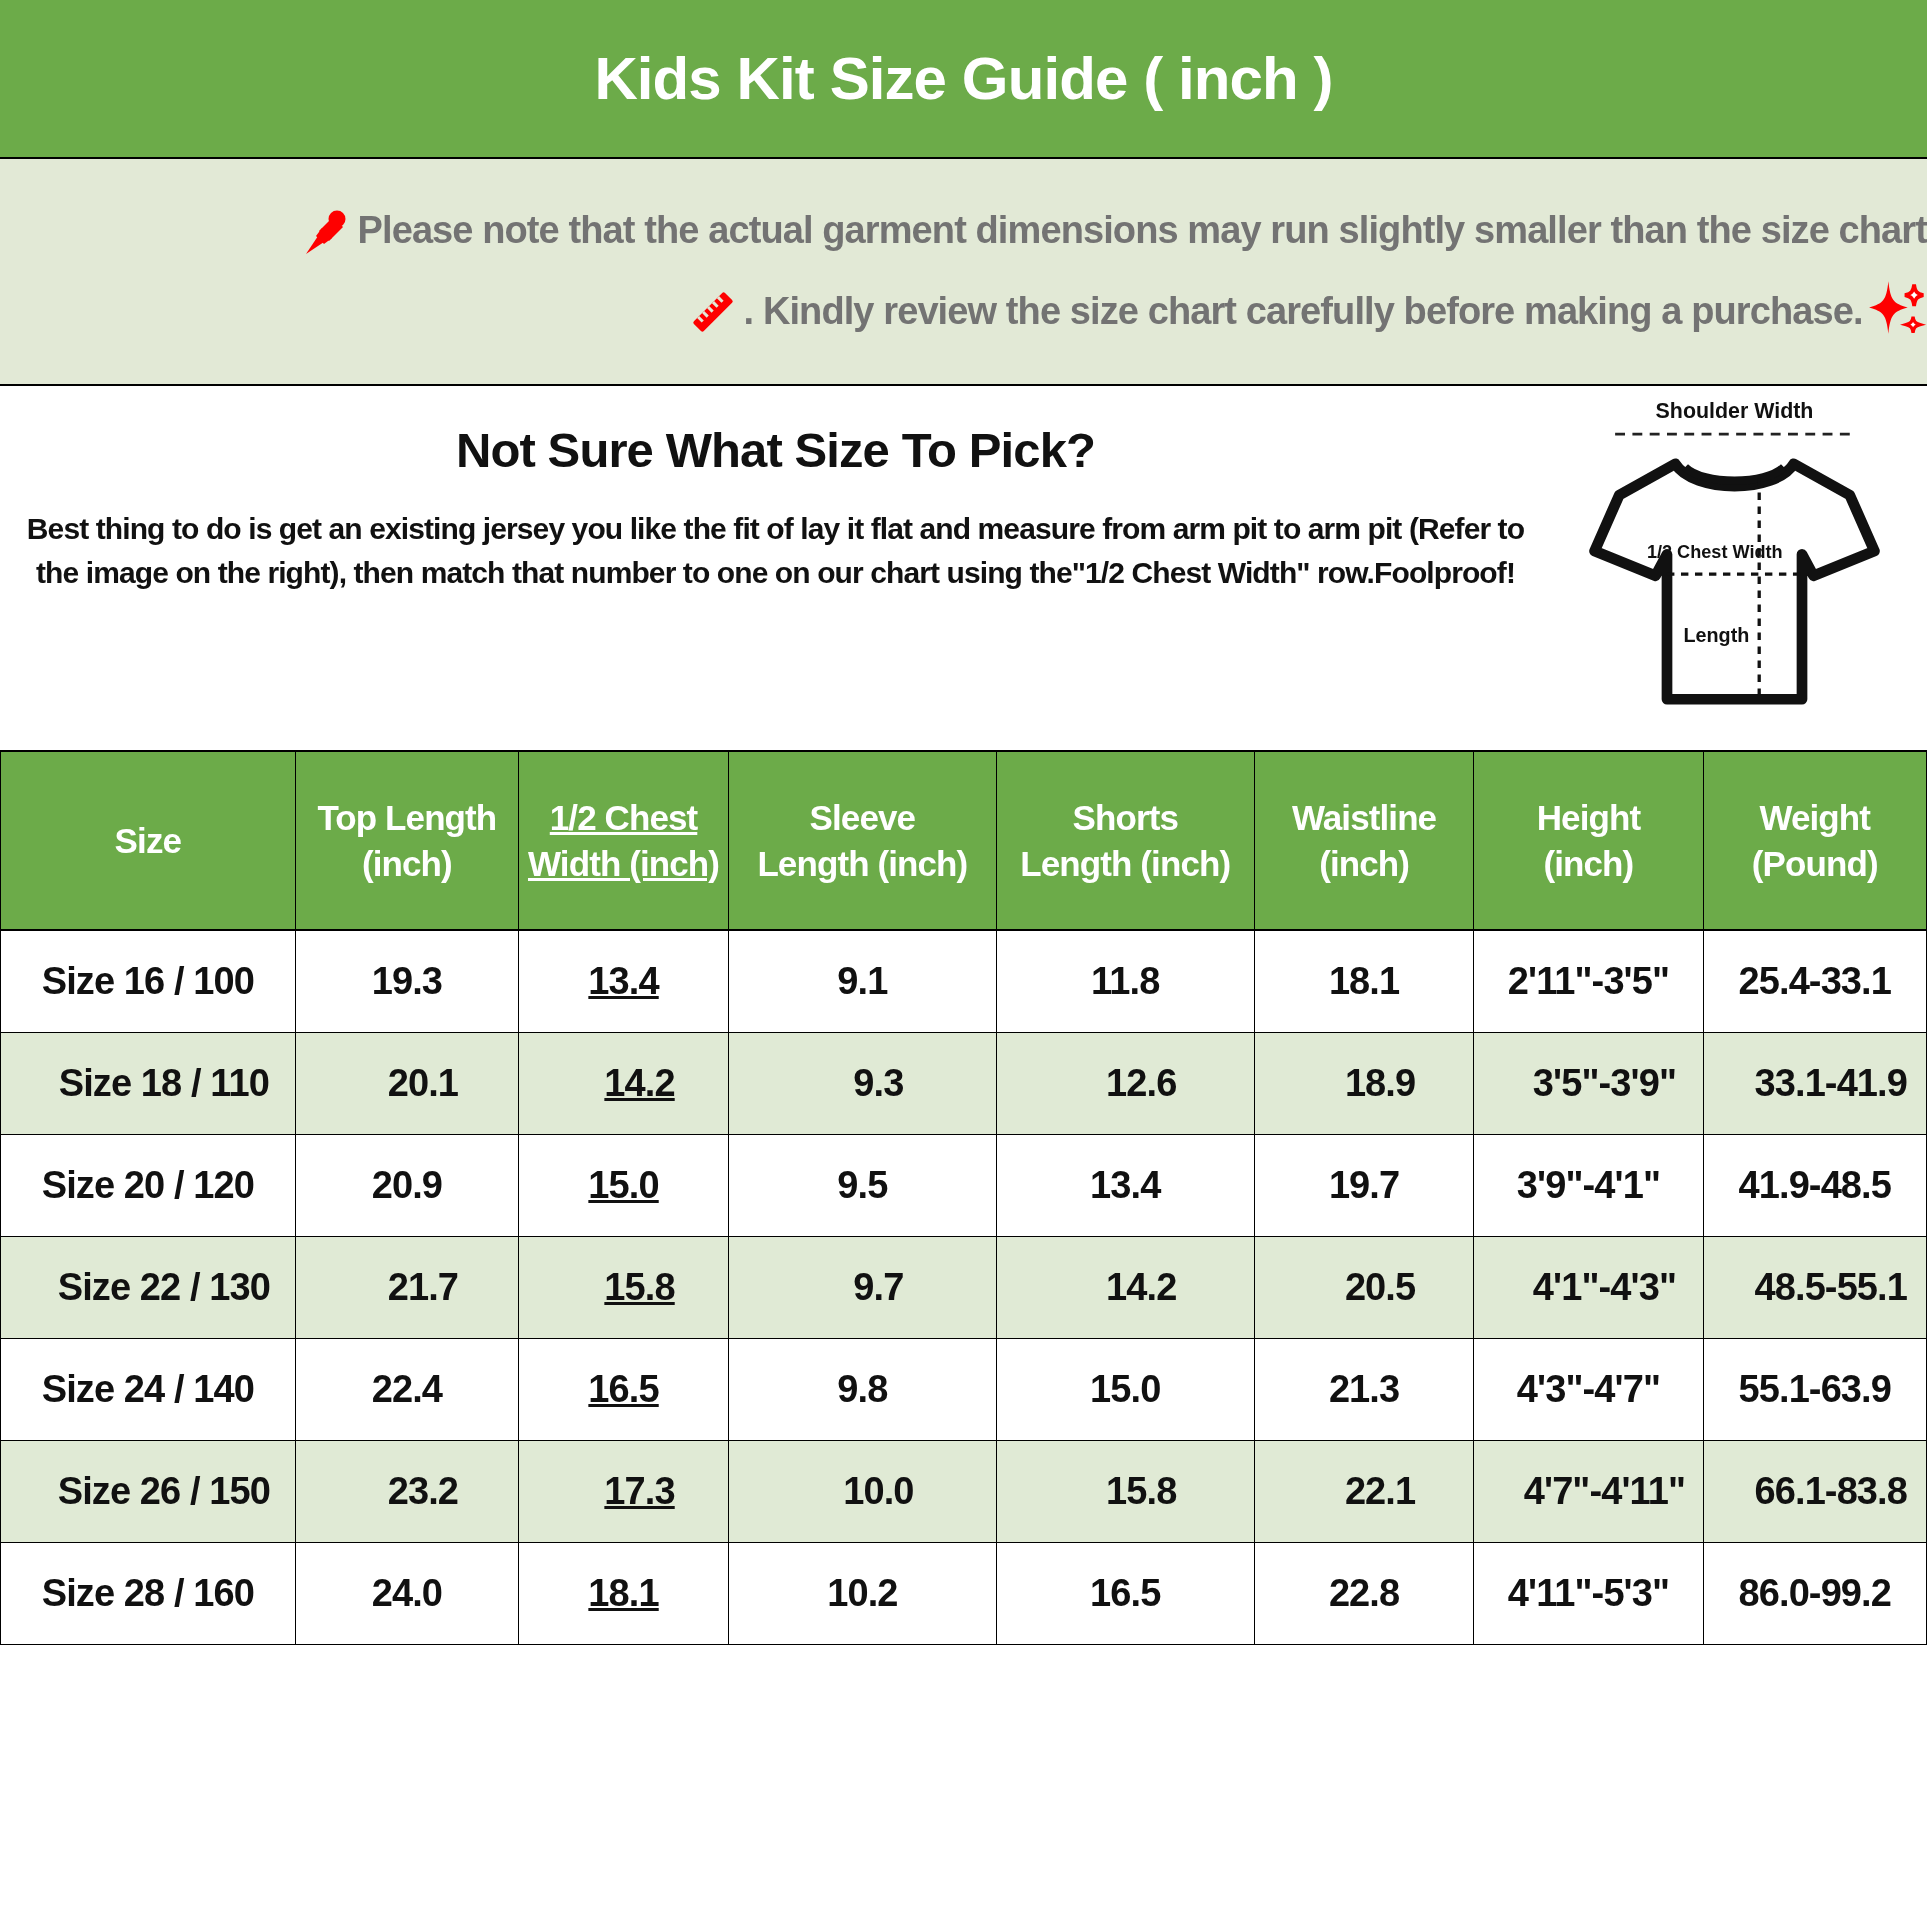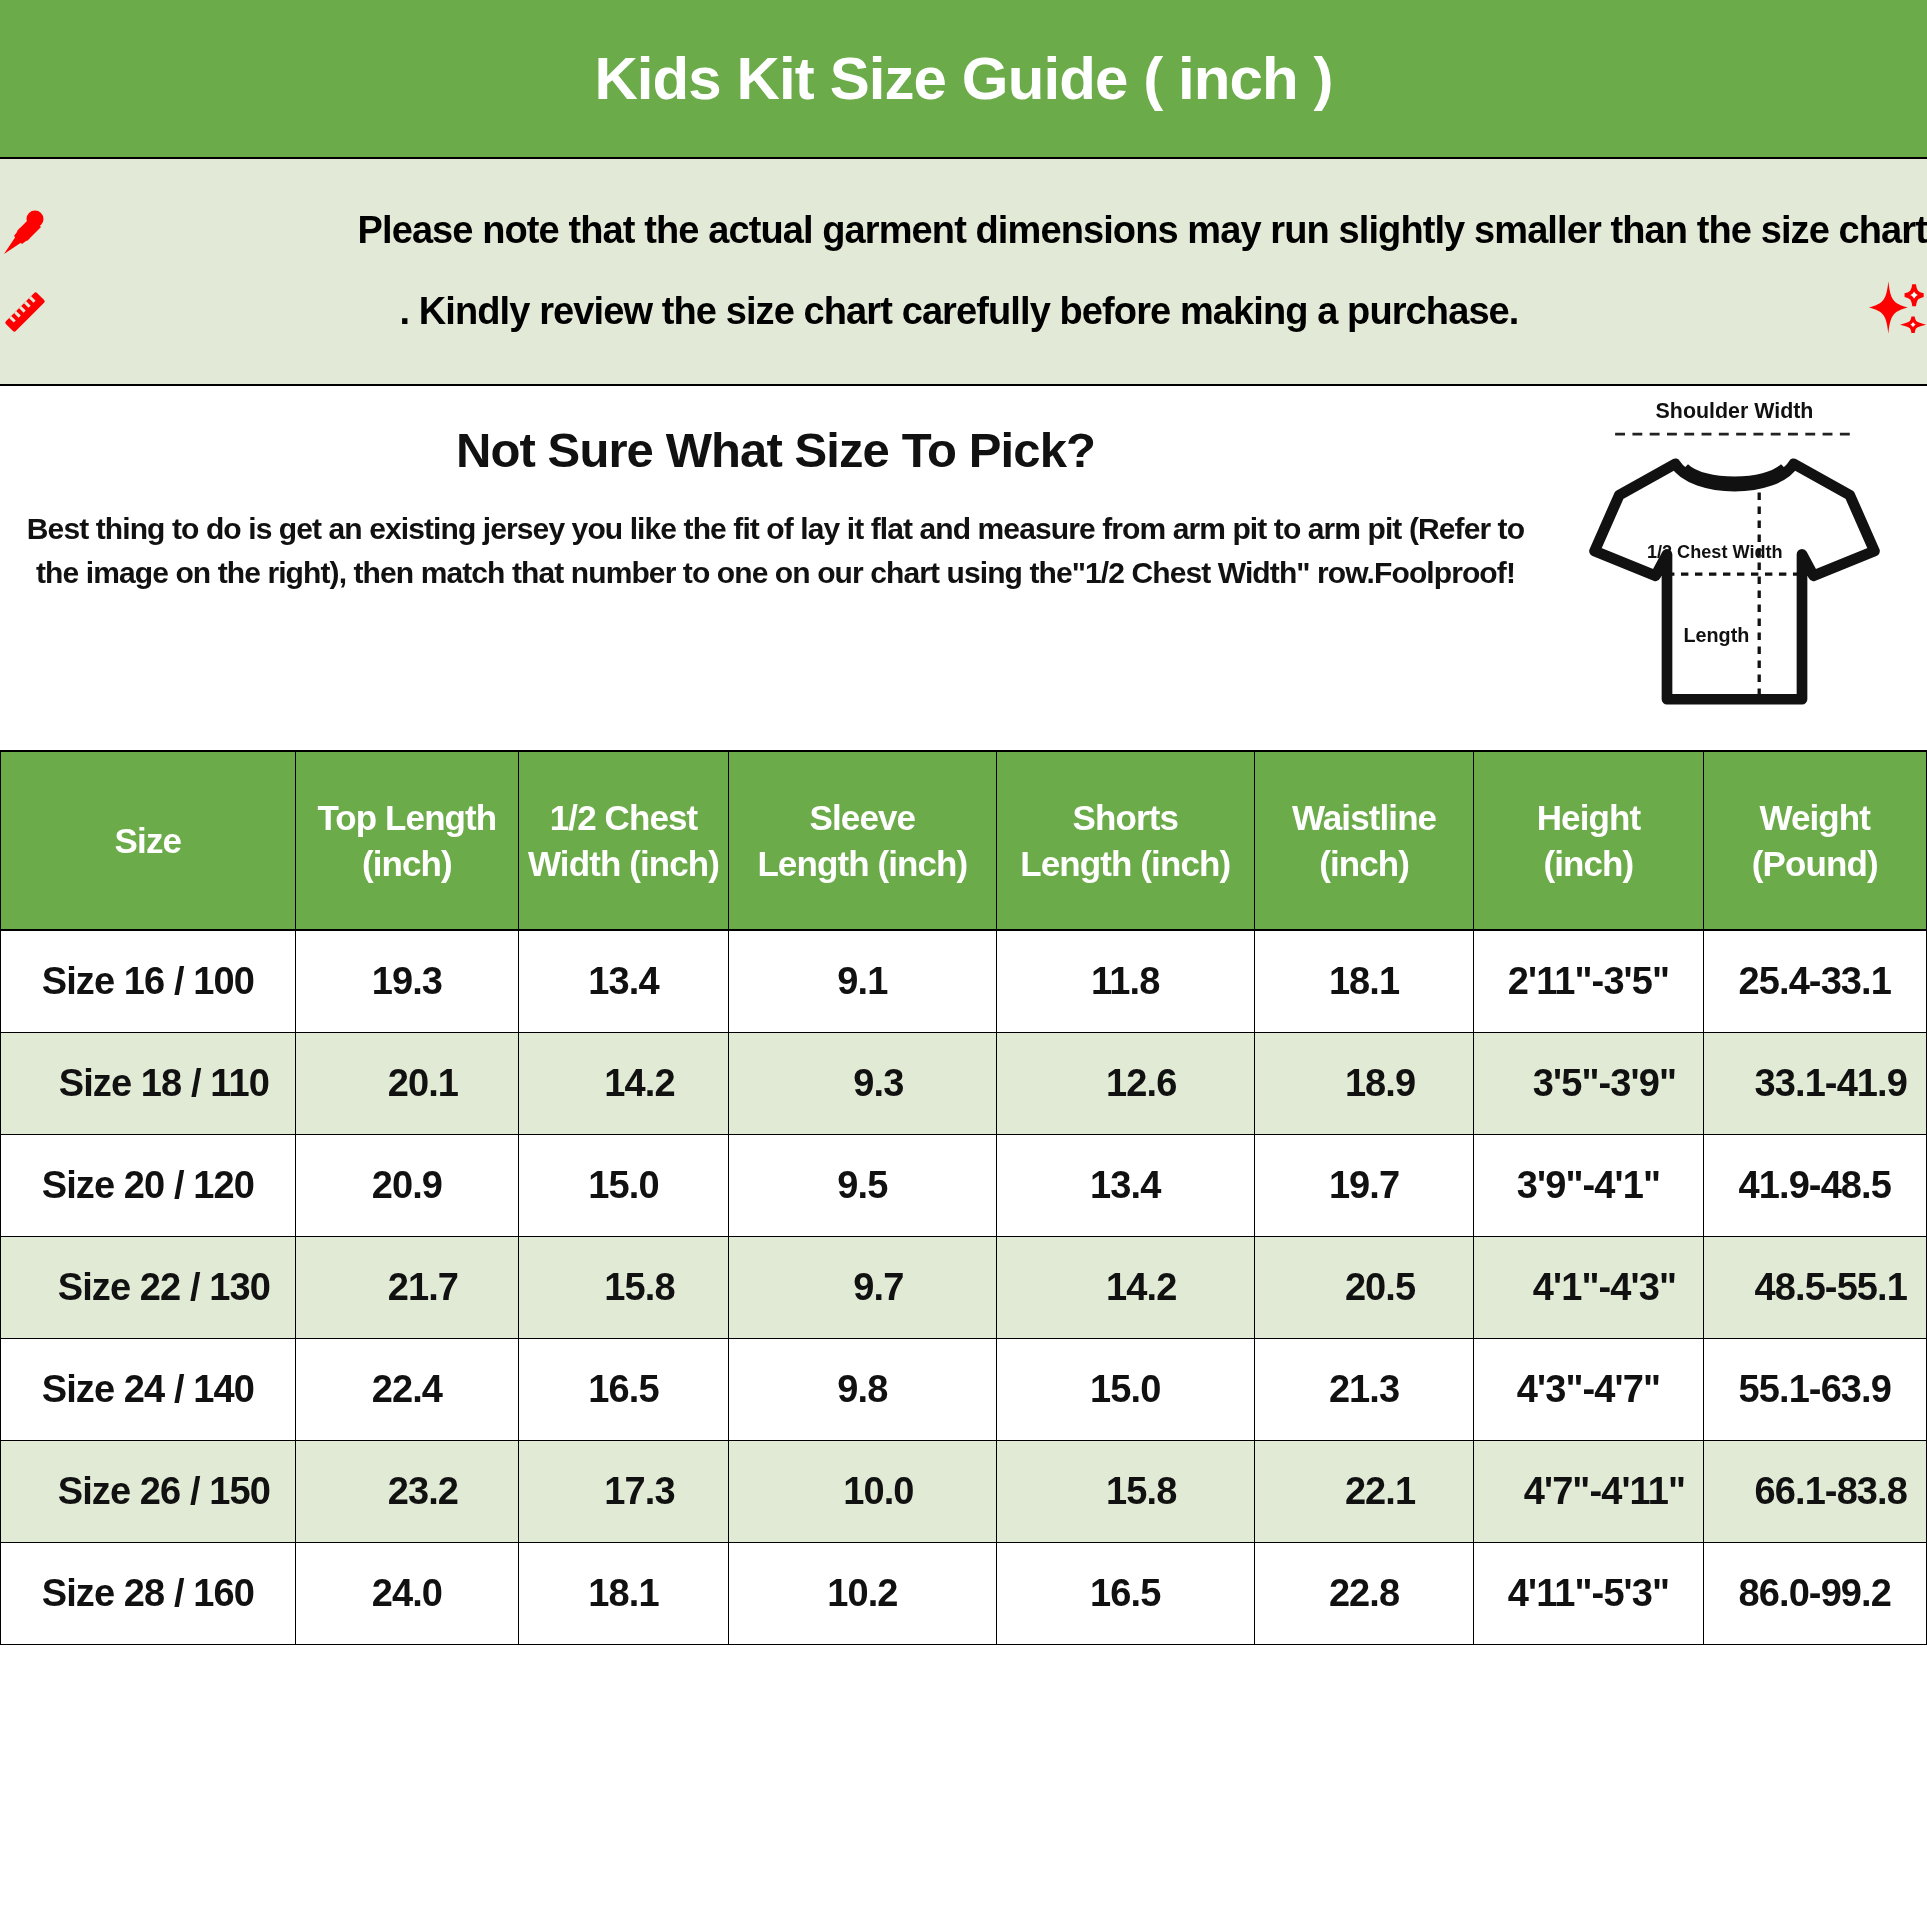--- a/index.html
+++ b/index.html
@@ -20,22 +20,22 @@
     color:#fff; font-size:60px; letter-spacing:-0.9px;
   }
 
   
   .notice {
     height:227px; background:#e2e9d6;
     display:flex; flex-direction:column; justify-content:center;
     gap:30px; border-bottom:2.7px solid #000;
   }
   .notice-line {
-    display:flex; align-items:center; justify-content:space-between; gap:5.4px;
-    color:#000000; font-size:38px; letter-spacing:-0.9px; white-space:nowrap;
+    display:flex; align-items:center; justify-content:flex-end; gap:5.4px;
+    color:#737373; font-size:38px; letter-spacing:-0.9px; white-space:nowrap;
   }
   .icon-svg { flex:0 0 auto; }
 
   
   .size-help {
     height:364px; background:#fff; display:flex;
   }
   .help-text {
     flex:1 1 auto; padding:36px 9px 0 18px; text-align:center;
   }
@@ -58,21 +58,21 @@
   .size-table th {
     background:#6cab49; color:#fff; height:179px;
     font-size:35px; letter-spacing:-0.9px; white-space:pre-line;
     border-bottom:2.7px solid #000; line-height:1.3;
   }
   .size-table td { height:102px; font-size:38px; letter-spacing:-0.9px; background:#fff; }
   .size-table tr.alt td { background:#e0ead5;padding-left:32px; }
 
   .size-table th:nth-child(1), .size-table td:nth-child(1){ width:15.3%; }
   .size-table th:nth-child(2), .size-table td:nth-child(2){ width:11.6%; }
-  .size-table th:nth-child(3), .size-table td:nth-child(3){ width:10.9%; }
+  .size-table th:nth-child(3), .size-table td:nth-child(3){ width:10.9%;text-decoration:underline; }
   .size-table th:nth-child(4), .size-table td:nth-child(4){ width:13.9%; }
   .size-table th:nth-child(5), .size-table td:nth-child(5){ width:13.4%; }
   .size-table th:nth-child(6), .size-table td:nth-child(6){ width:11.4%; }
   .size-table th:nth-child(7), .size-table td:nth-child(7){ width:11.9%; }
   .size-table th:nth-child(8), .size-table td:nth-child(8){ width:11.6%; }
 </style>
 </head>
 <body>
 
 <div class="title-bar">

